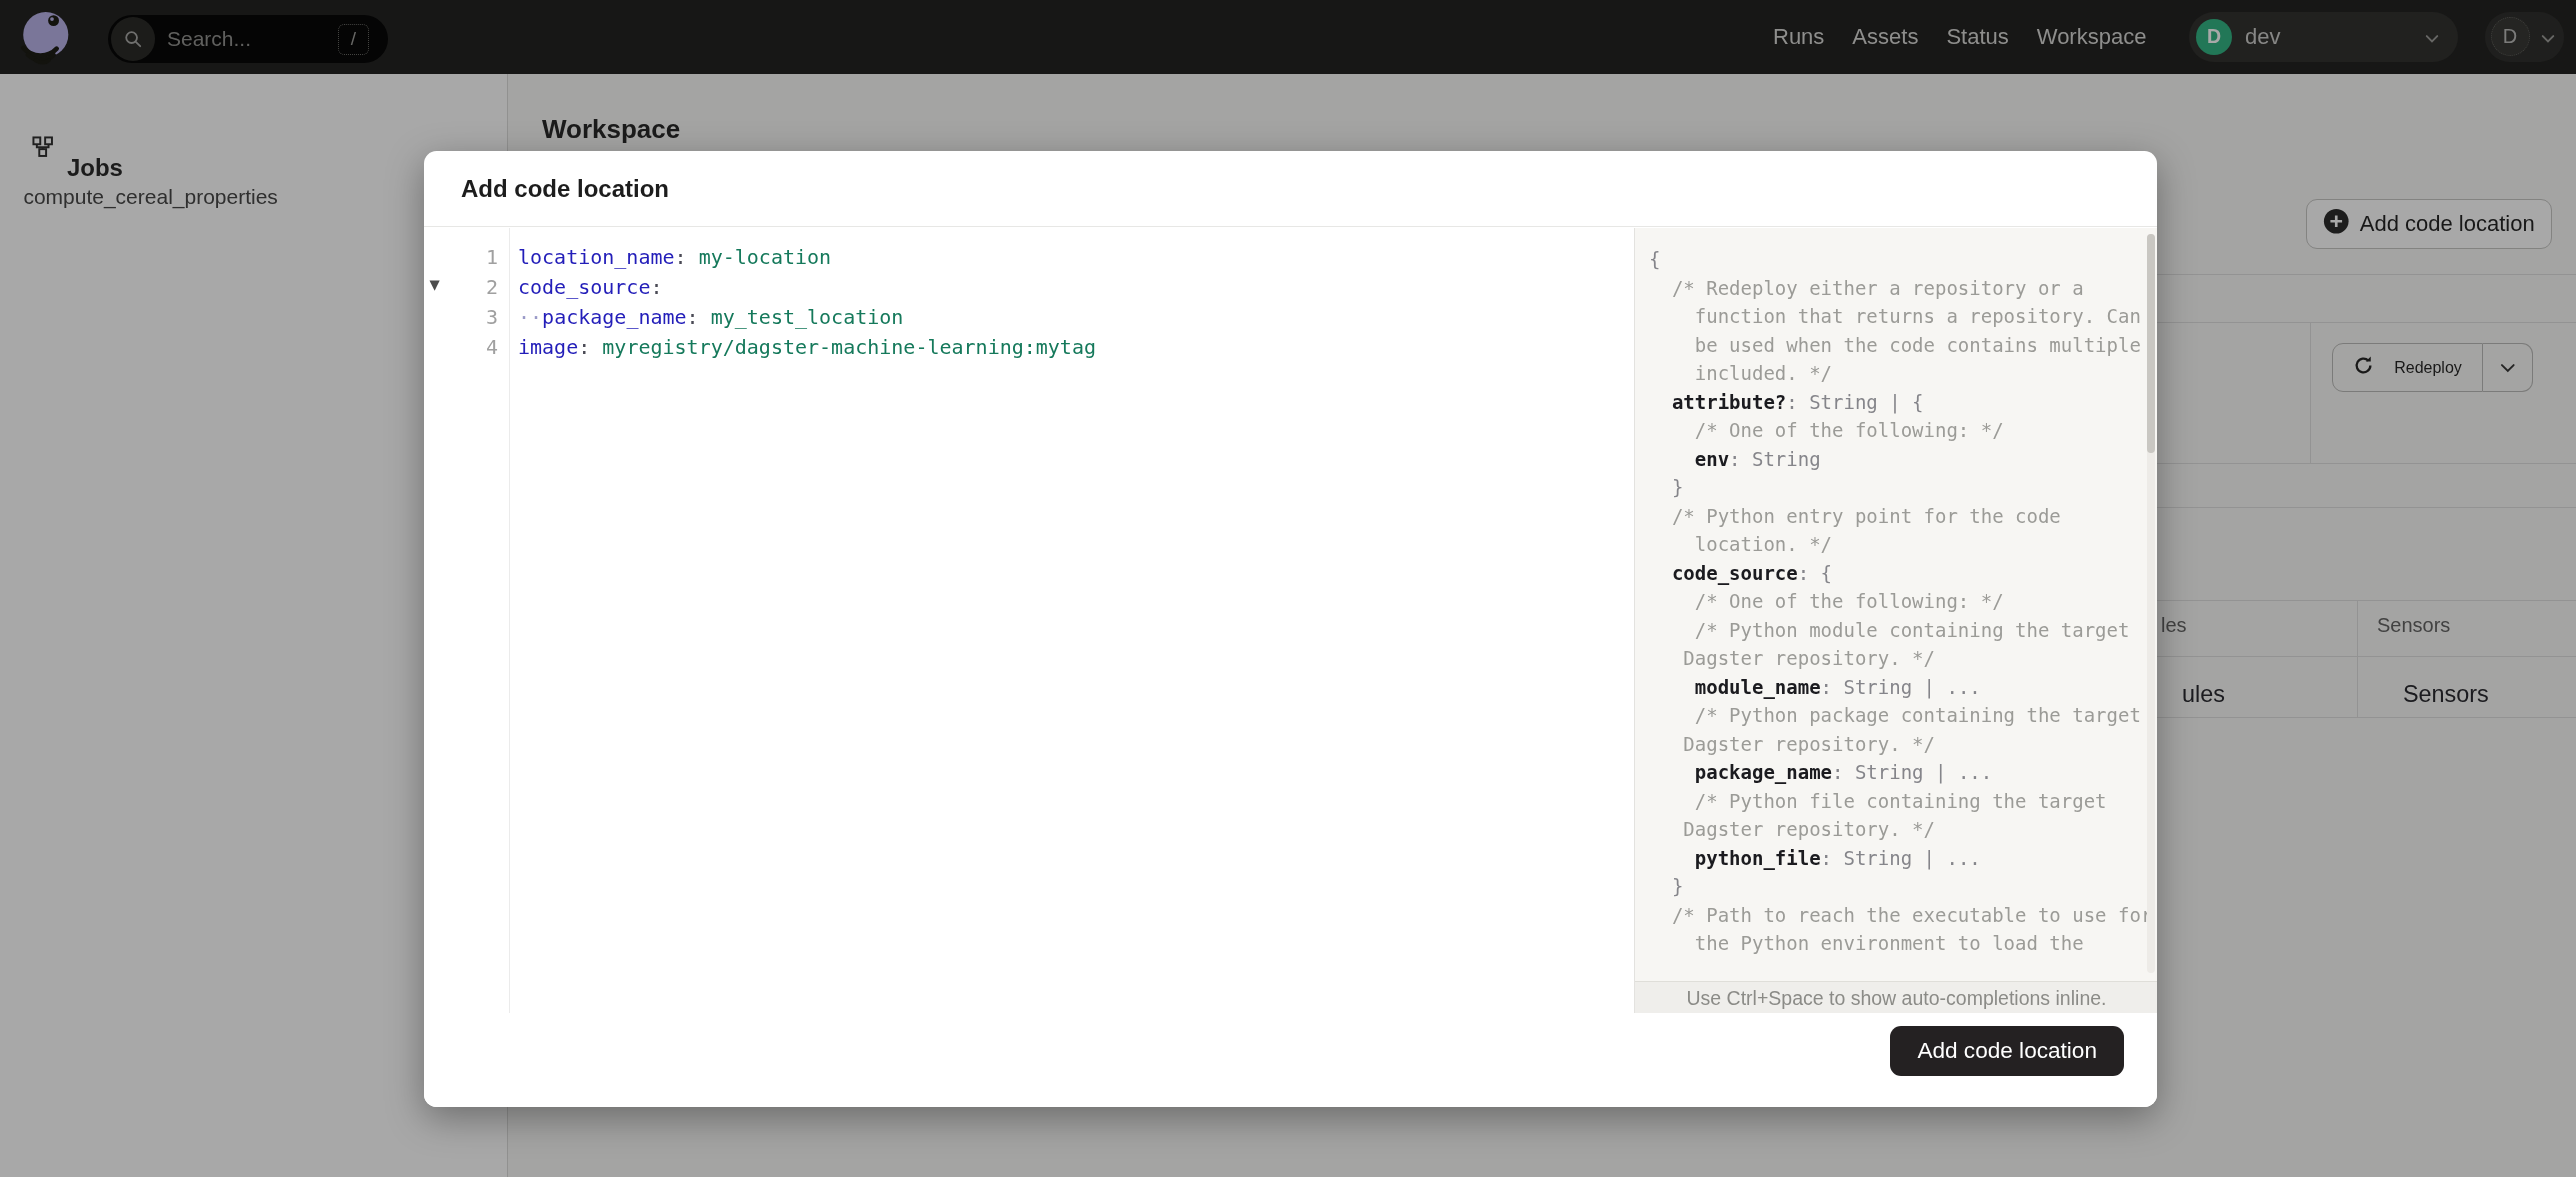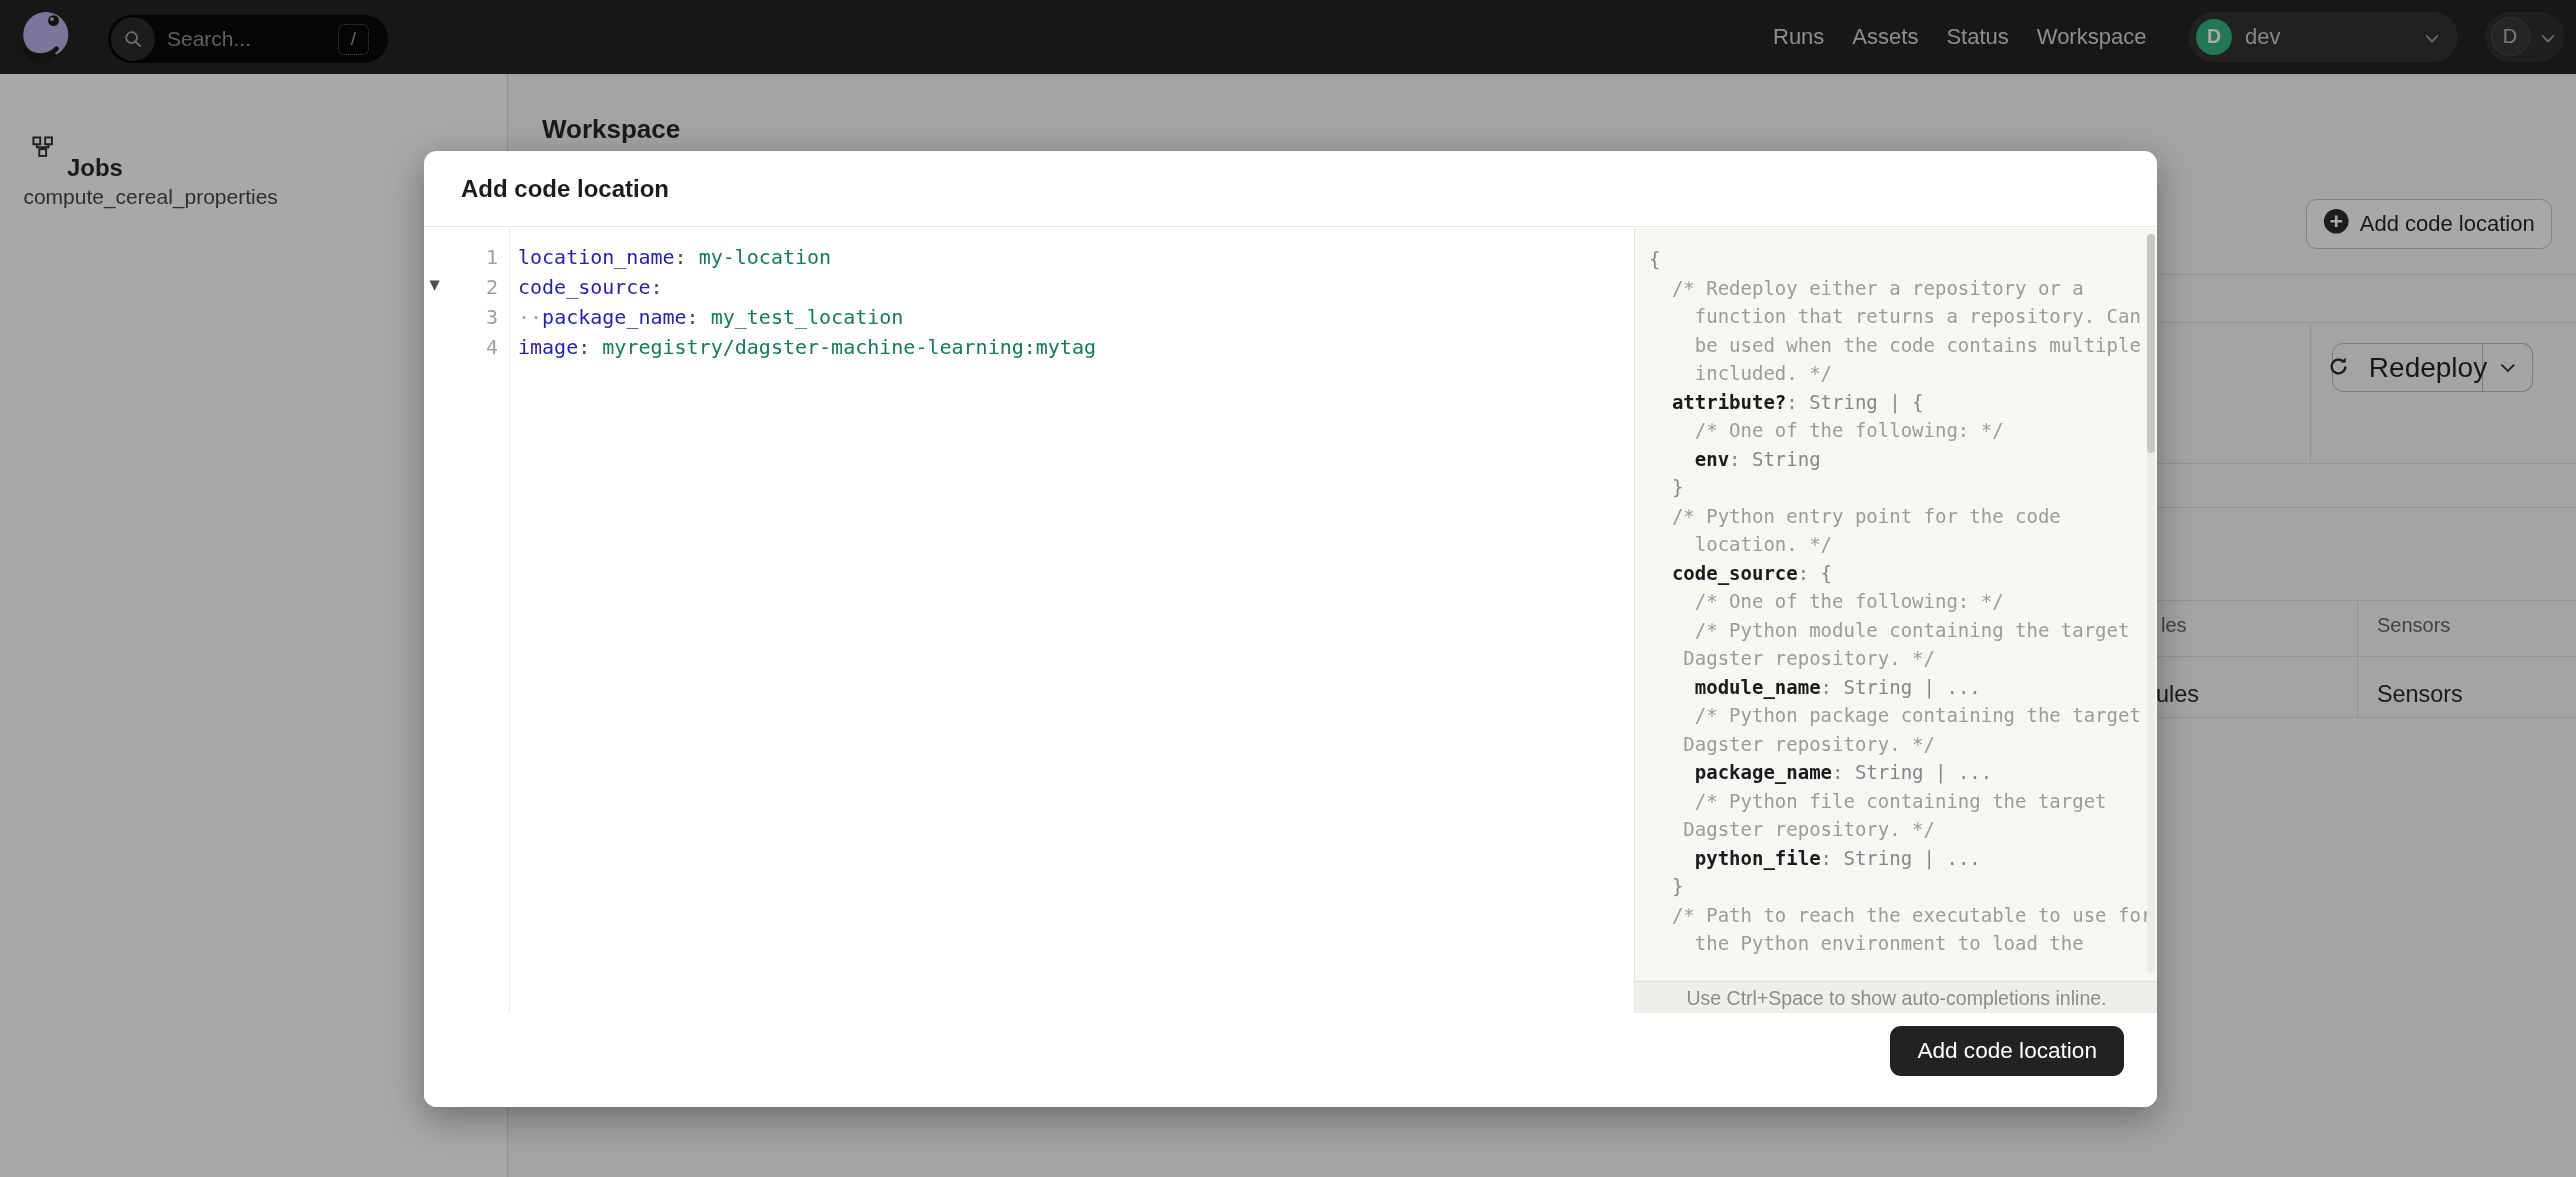--- a/index.html
+++ b/index.html
@@ -40,26 +40,26 @@
   .jobs-label{font-size:24px;font-weight:700;color:#252525;margin-top:40px;}
   .sidebar-item{position:absolute;left:23.4px;top:101px;font-size:21px;color:#424242;cursor:pointer;margin-top:10px;}
   .page-title{position:absolute;left:542px;top:40px;font-size:26px;font-weight:700;color:#232323;}
   .add-btn-bg{position:absolute;left:2306px;top:125px;width:246px;height:50px;border-radius:11px;
     background:#fff;border:0.8px solid #c5c5c3;display:flex;align-items:center;justify-content:center;gap:10px;cursor:pointer;}
   .add-btn-bg span{font-size:22px;color:#1f1f1f;font-weight:500;}
   .hline{position:absolute;left:508px;right:0;height:0.8px;background:#dedede;}
   .vline{position:absolute;width:0.8px;background:#dedede;}
   .redeploy{position:absolute;left:2332px;top:269px;height:49px;display:flex;cursor:pointer;}
   .redeploy .main-seg{width:151px;height:49px;border:0.8px solid #b9b9b7;border-radius:11px 0 0 11px;
-    display:flex;align-items:center;justify-content:center;gap:20px;font-size:28px;color:#1f1f1f;}
+    display:flex;align-items:center;justify-content:center;gap:20px;font-size:16px;color:#1f1f1f;}
   .redeploy .chev-seg{width:50px;height:49px;border:0.8px solid #b9b9b7;border-left:none;
     border-radius:0 11px 11px 0;display:flex;align-items:center;justify-content:center;}
   .frag{position:absolute;white-space:nowrap;}
   .frag.h{font-size:20px;color:#606060;}
-  .frag.r{font-size:23.4px;color:#25252b;}
+  .frag.r{font-size:23.4px;color:#25252b;margin-left:26px;}
 
   
   .overlay{position:absolute;inset:0;background:rgba(13,13,13,0.36);z-index:5;}
   .modal{position:absolute;left:424px;top:151px;width:1733px;height:956px;background:#fff;border-radius:12.5px;
     box-shadow:0 11px 37px rgba(0,0,0,0.35);z-index:10;overflow:hidden;}
   .modal-header{position:absolute;left:0;top:0;width:100%;height:76px;border-bottom:0.8px solid #e7e7e5;
     display:flex;align-items:center;padding-left:37px;}
   .modal-title{font-size:24px;font-weight:600;color:#1d1d1d;}
   .modal-body{position:absolute;left:0;top:77px;width:100%;height:786px;}
 

